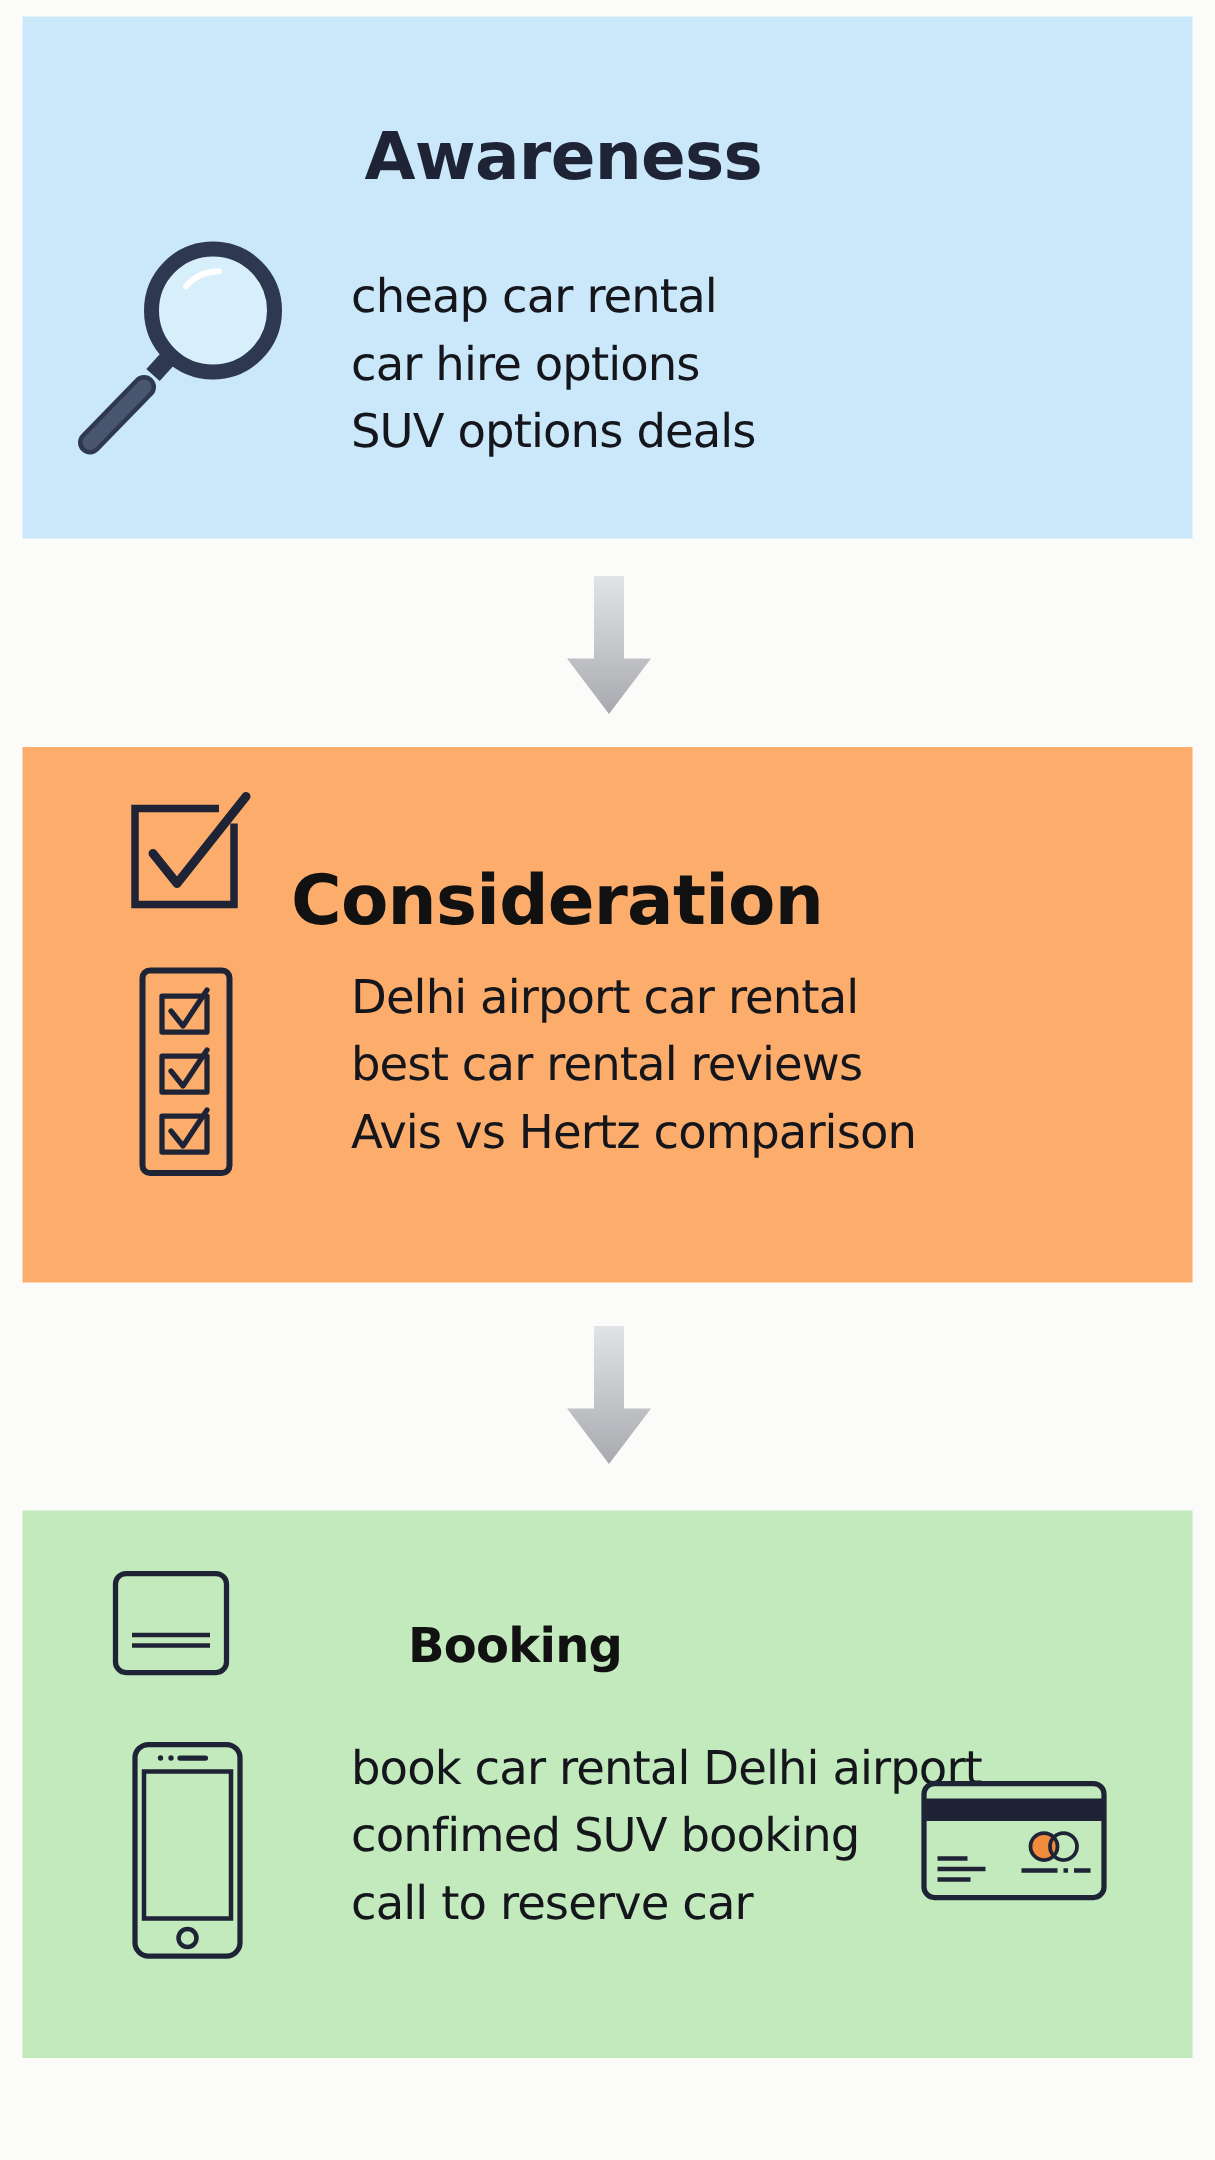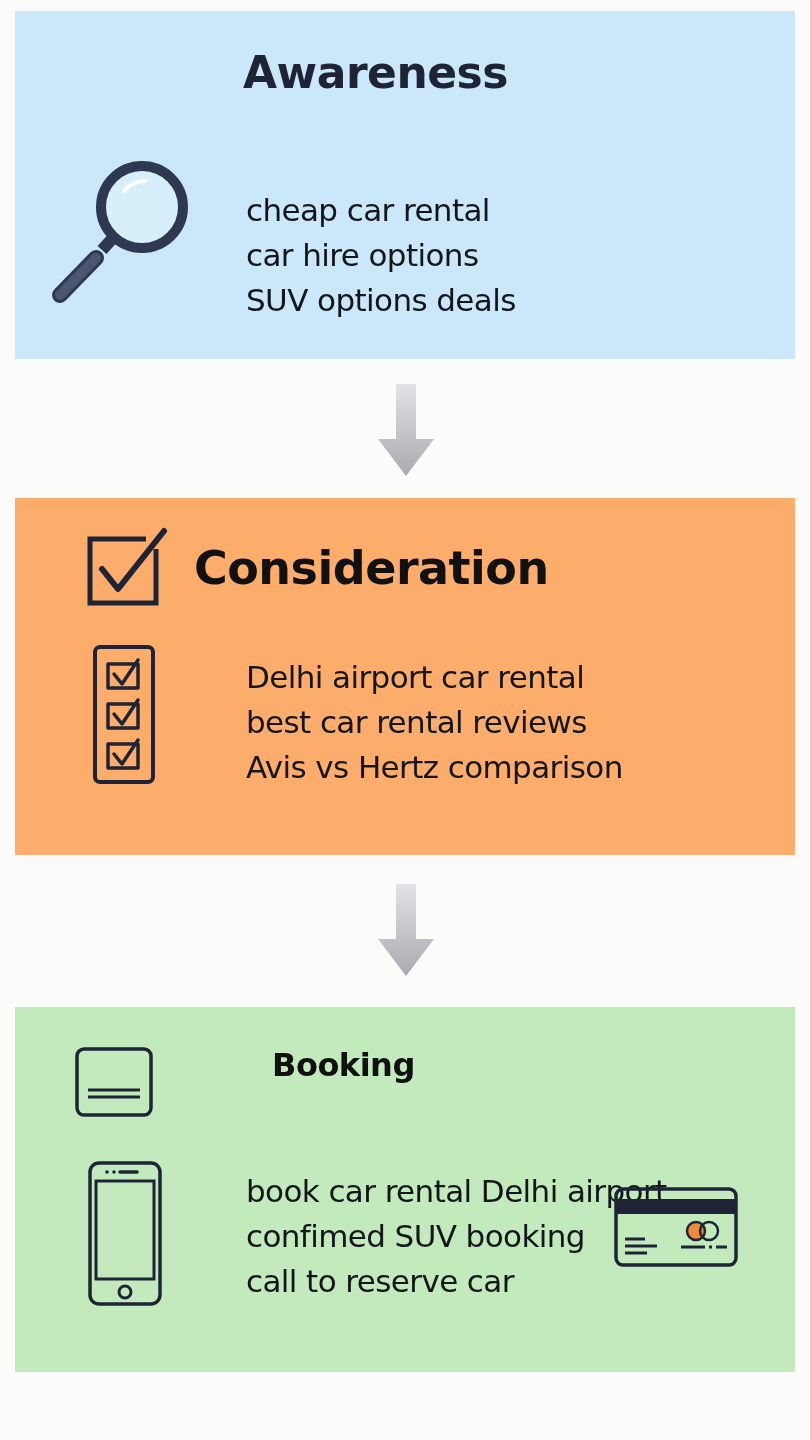--- a/index.html
+++ b/index.html
@@ -8,27 +8,27 @@
       background: #fbfbf9;
       font-family: "DejaVu Sans", "Liberation Sans", sans-serif;
     }
     .panel { position: absolute; left: 15px; width: 780px; }
     .panel-awareness { top: 11px; height: 348px; background: #cbe8fa; }
     .panel-consideration { top: 498px; height: 357px; background: #fdad6b; }
     .panel-booking { top: 1007px; height: 365px; background: #c2eabd; }
 
     .title {
       position: absolute; font-weight: bold; font-size: 44px; line-height: 1;
-      letter-spacing: -0.5px; white-space: nowrap;
+      letter-spacing: -0.5px; white-space: nowrap; margin-top: 32px;
     }
     .t-awareness { left: 243px; top: 51px; color: #1e2436; }
     .t-consideration { left: 194px; top: 545px; color: #111111; font-size: 46px; }
     .t-booking { left: 272px; top: 1049px; color: #111111; font-size: 32px; }
 
-    .lines { position: absolute; margin: 16px; padding: 0; list-style: none; }
+    .lines { position: absolute; margin: 4px; padding: 0; list-style: none; }
     .lines li {
       font-size: 31px; line-height: 45px; color: #14161c; white-space: nowrap;
       letter-spacing: -0.6px;
     }
     .l-awareness { left: 230px; top: 172px; }
     .l-consideration { left: 230px; top: 639px; }
     .l-booking { left: 230px; top: 1153px; }
 
     .icon { position: absolute; }
     .arrow { position: absolute; left: 378px; width: 56px; }

